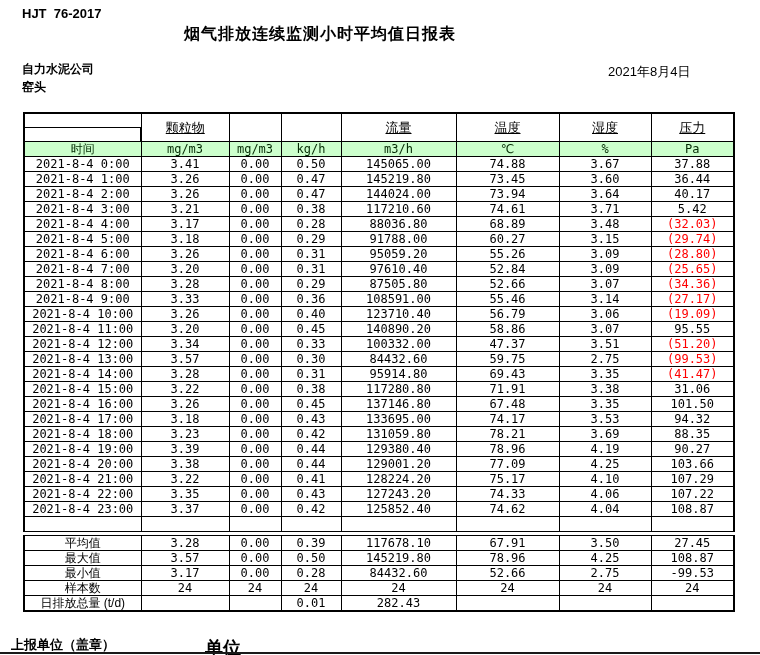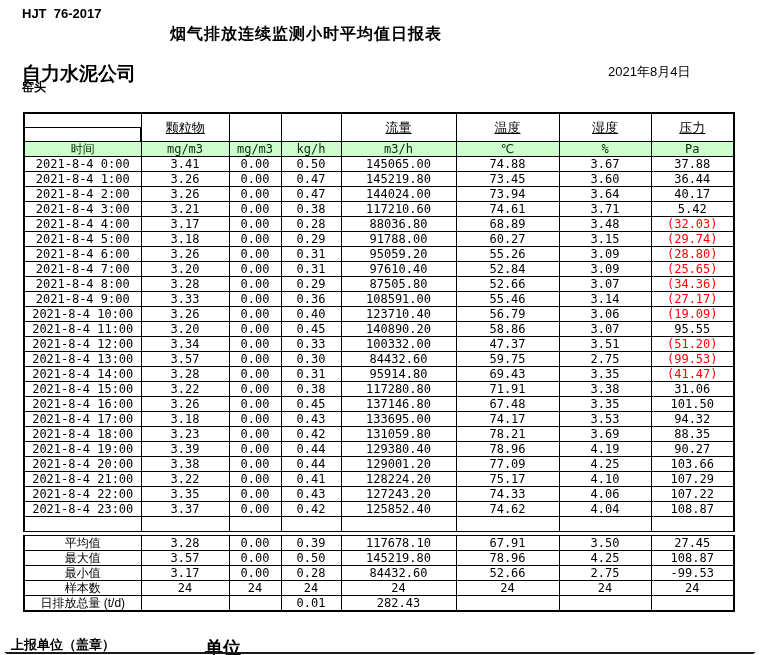--- a/index.html
+++ b/index.html
@@ -4,25 +4,25 @@
 <style>
   :root{
     --green:#CCFFCC;
     --hdrtext:#042B04;
     --red:#FF0000;
     --bdr:#000000;
   }
   html,body{margin:0;padding:0;background:#fff;}
   .page{
     position:relative;width:760px;height:655px;background:#ffffff;overflow:hidden;
-    font-family:"Liberation Sans","DejaVu Sans",sans-serif;color:#000;border-radius:12px;
+    font-family:"Liberation Sans","DejaVu Sans",sans-serif;color:#000;
   }
   .doc-code{position:absolute;left:22px;top:6px;font-size:13px;font-weight:bold;white-space:pre;}
-  .title{position:absolute;left:170px;top:24px;font-size:16px;font-weight:bold;letter-spacing:1px;}
-  .company{position:absolute;left:22px;top:61px;font-size:19px;font-weight:bold;}
+  .title{position:absolute;left:184px;top:24px;font-size:16px;font-weight:bold;letter-spacing:1px;}
+  .company{position:absolute;left:22px;top:61px;font-size:12px;font-weight:bold;}
   .location{position:absolute;left:22px;top:79px;font-size:12px;font-weight:bold;}
   .date{position:absolute;left:608px;top:63px;font-size:13px;}
 
   .tbl-wrap{position:absolute;left:23px;top:112px;}
   table.tbl{border-collapse:collapse;table-layout:fixed;width:710px;
     font-family:"DejaVu Sans Mono","DejaVu Sans",monospace;}
   table.tbl td{
     border:1px solid var(--bdr);
     font-size:12px;line-height:14px;height:14px;
     text-align:center;padding:0;overflow:hidden;white-space:nowrap;

